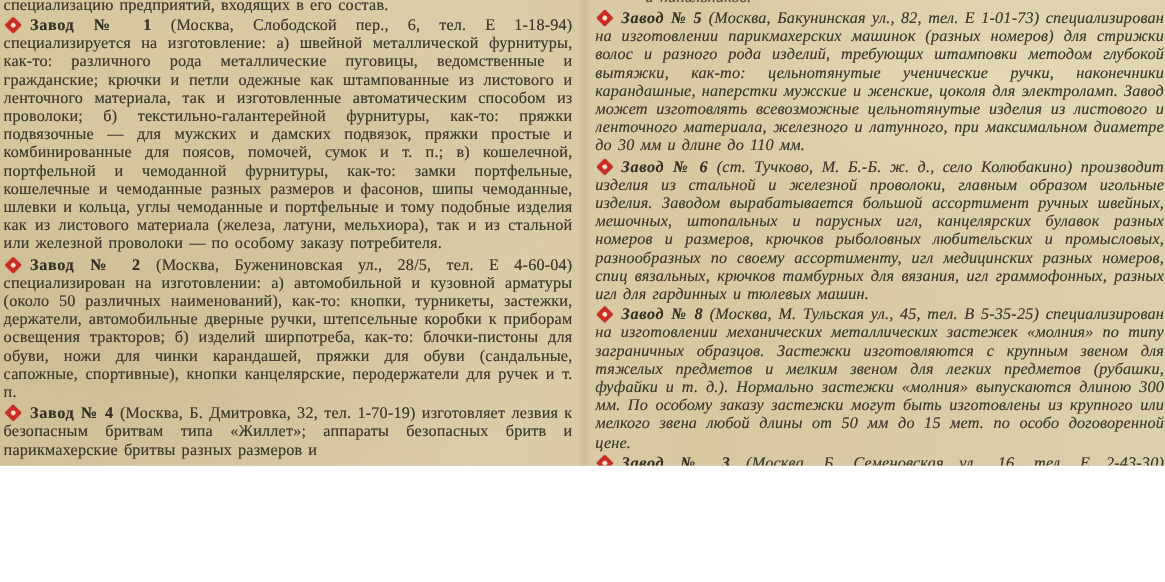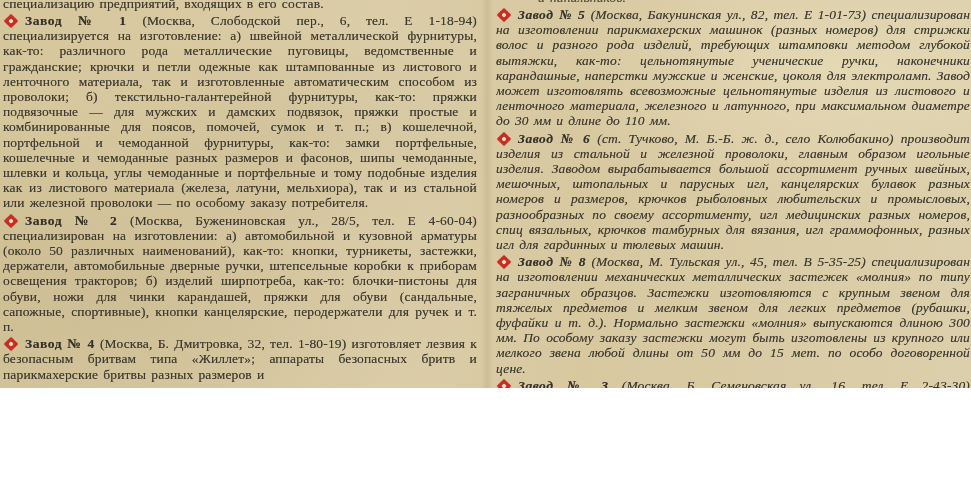--- a/index.html
+++ b/index.html
@@ -70,21 +70,21 @@
 
   <div class="col col-left">
     <div class="clip clip-left">
       <p>специализацию предприятий, входящих в его состав.</p>
     </div>
 
     <p class="entry"><span class="bullet"></span><span class="title">Завод № 1</span> <span>(Москва, Слободской пер., 6, тел. Е 1-18-94) специализируется на изготовление: а) швейной металлической фурнитуры, как-то: различного рода металлические пуговицы, ведомственные и гражданские; крючки и петли одежные как штампованные из листового и ленточного материала, так и изготовленные автоматическим способом из проволоки; б) текстильно-галантерейной фурнитуры, как-то: пряжки подвязочные — для мужских и дамских подвязок, пряжки простые и комбинированные для поясов, помочей, сумок и т. п.; в) кошелечной, портфельной и чемоданной фурнитуры, как-то: замки портфельные, кошелечные и чемоданные разных размеров и фасонов, шипы чемоданные, шлевки и кольца, углы чемоданные и портфельные и тому подобные изделия как из листового материала (железа, латуни, мельхиора), так и из стальной или железной проволоки — по особому заказу потребителя.</span></p>
 
     <p class="entry"><span class="bullet"></span><span class="title">Завод № 2</span> <span>(Москва, Бужениновская ул., 28/5, тел. Е 4-60-04) специализирован на изготовлении: а) автомобильной и кузовной арматуры (около 50 различных наименований), как-то: кнопки, турникеты, застежки, держатели, автомобильные дверные ручки, штепсельные коробки к приборам освещения тракторов; б) изделий ширпотреба, как-то: блочки-пистоны для обуви, ножи для чинки карандашей, пряжки для обуви (сандальные, сапожные, спортивные), кнопки канцелярские, перодержатели для ручек и т. п.</span></p>
 
-    <p class="entry"><span class="bullet"></span><span class="title">Завод № 4</span> <span>(Москва, Б. Дмитровка, 32, тел. 1-80-19) изготовляет лезвия к безопасным бритвам типа «Жиллет»; аппараты безопасных бритв и парикмахерские бритвы разных размеров и</span></p>
+    <p class="entry"><span class="bullet"></span><span class="title">Завод № 4</span> <span>(Москва, Б. Дмитровка, 32, тел. 1-70-19) изготовляет лезвия к безопасным бритвам типа «Жиллет»; аппараты безопасных бритв и парикмахерские бритвы разных размеров и</span></p>
   </div>
 
   <div class="band">
     <p>фасонов. В настоящее время осваивается производство электрических паяльников.</p>
   </div>
 
   <div class="col col-right">
     <div class="clip clip-right">
       <p>и напильников.</p>
     </div>

